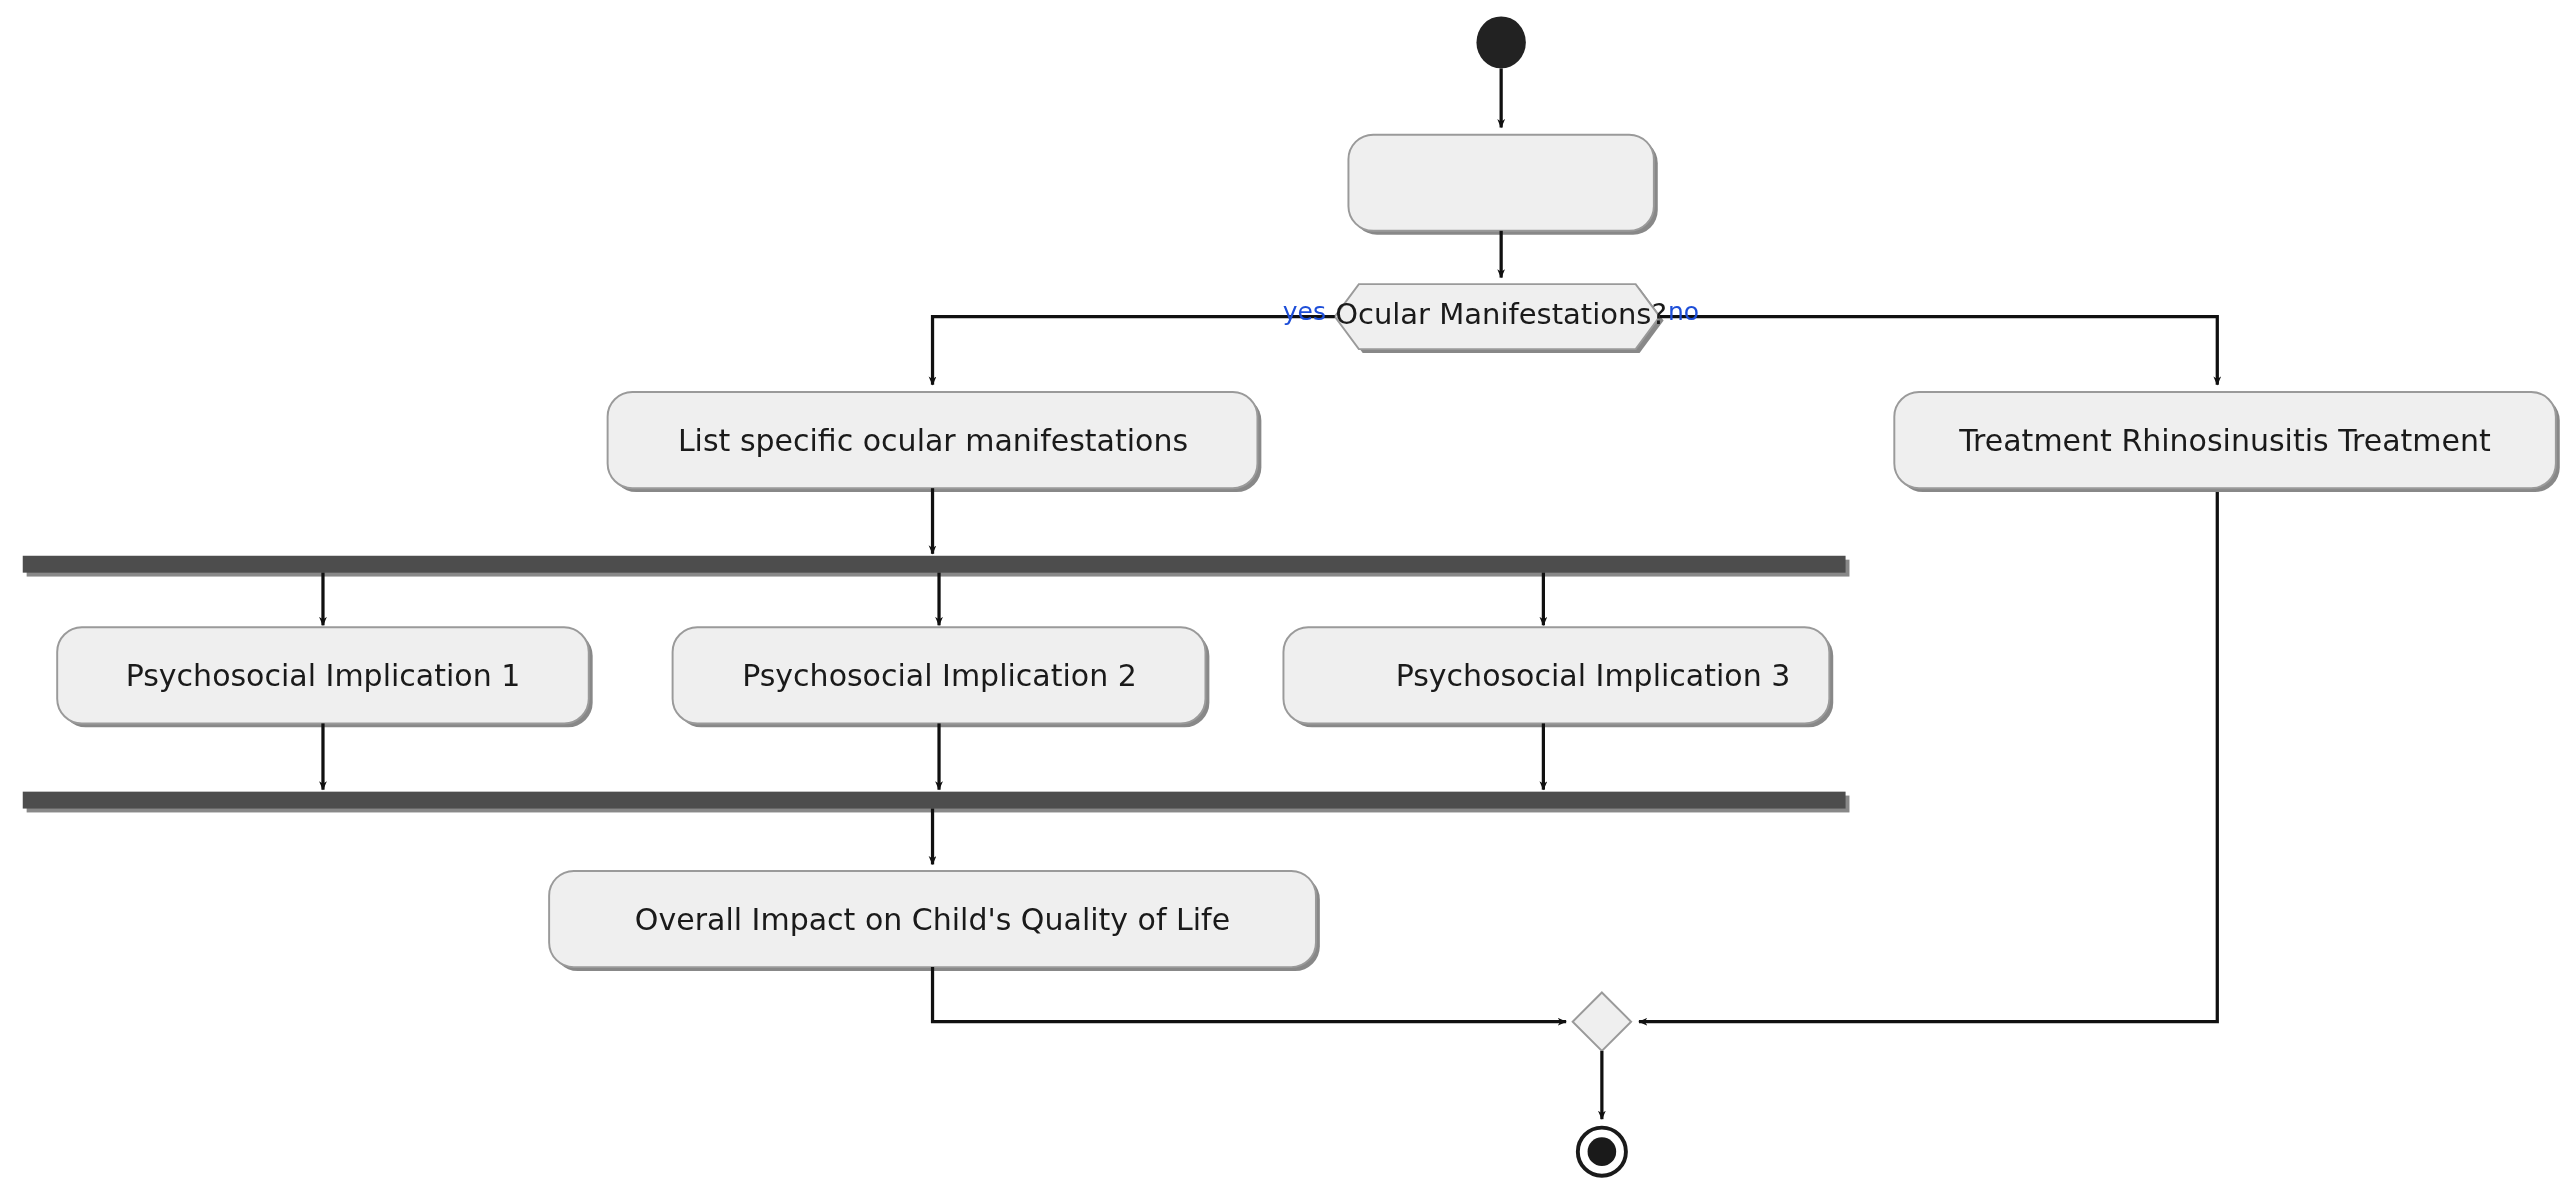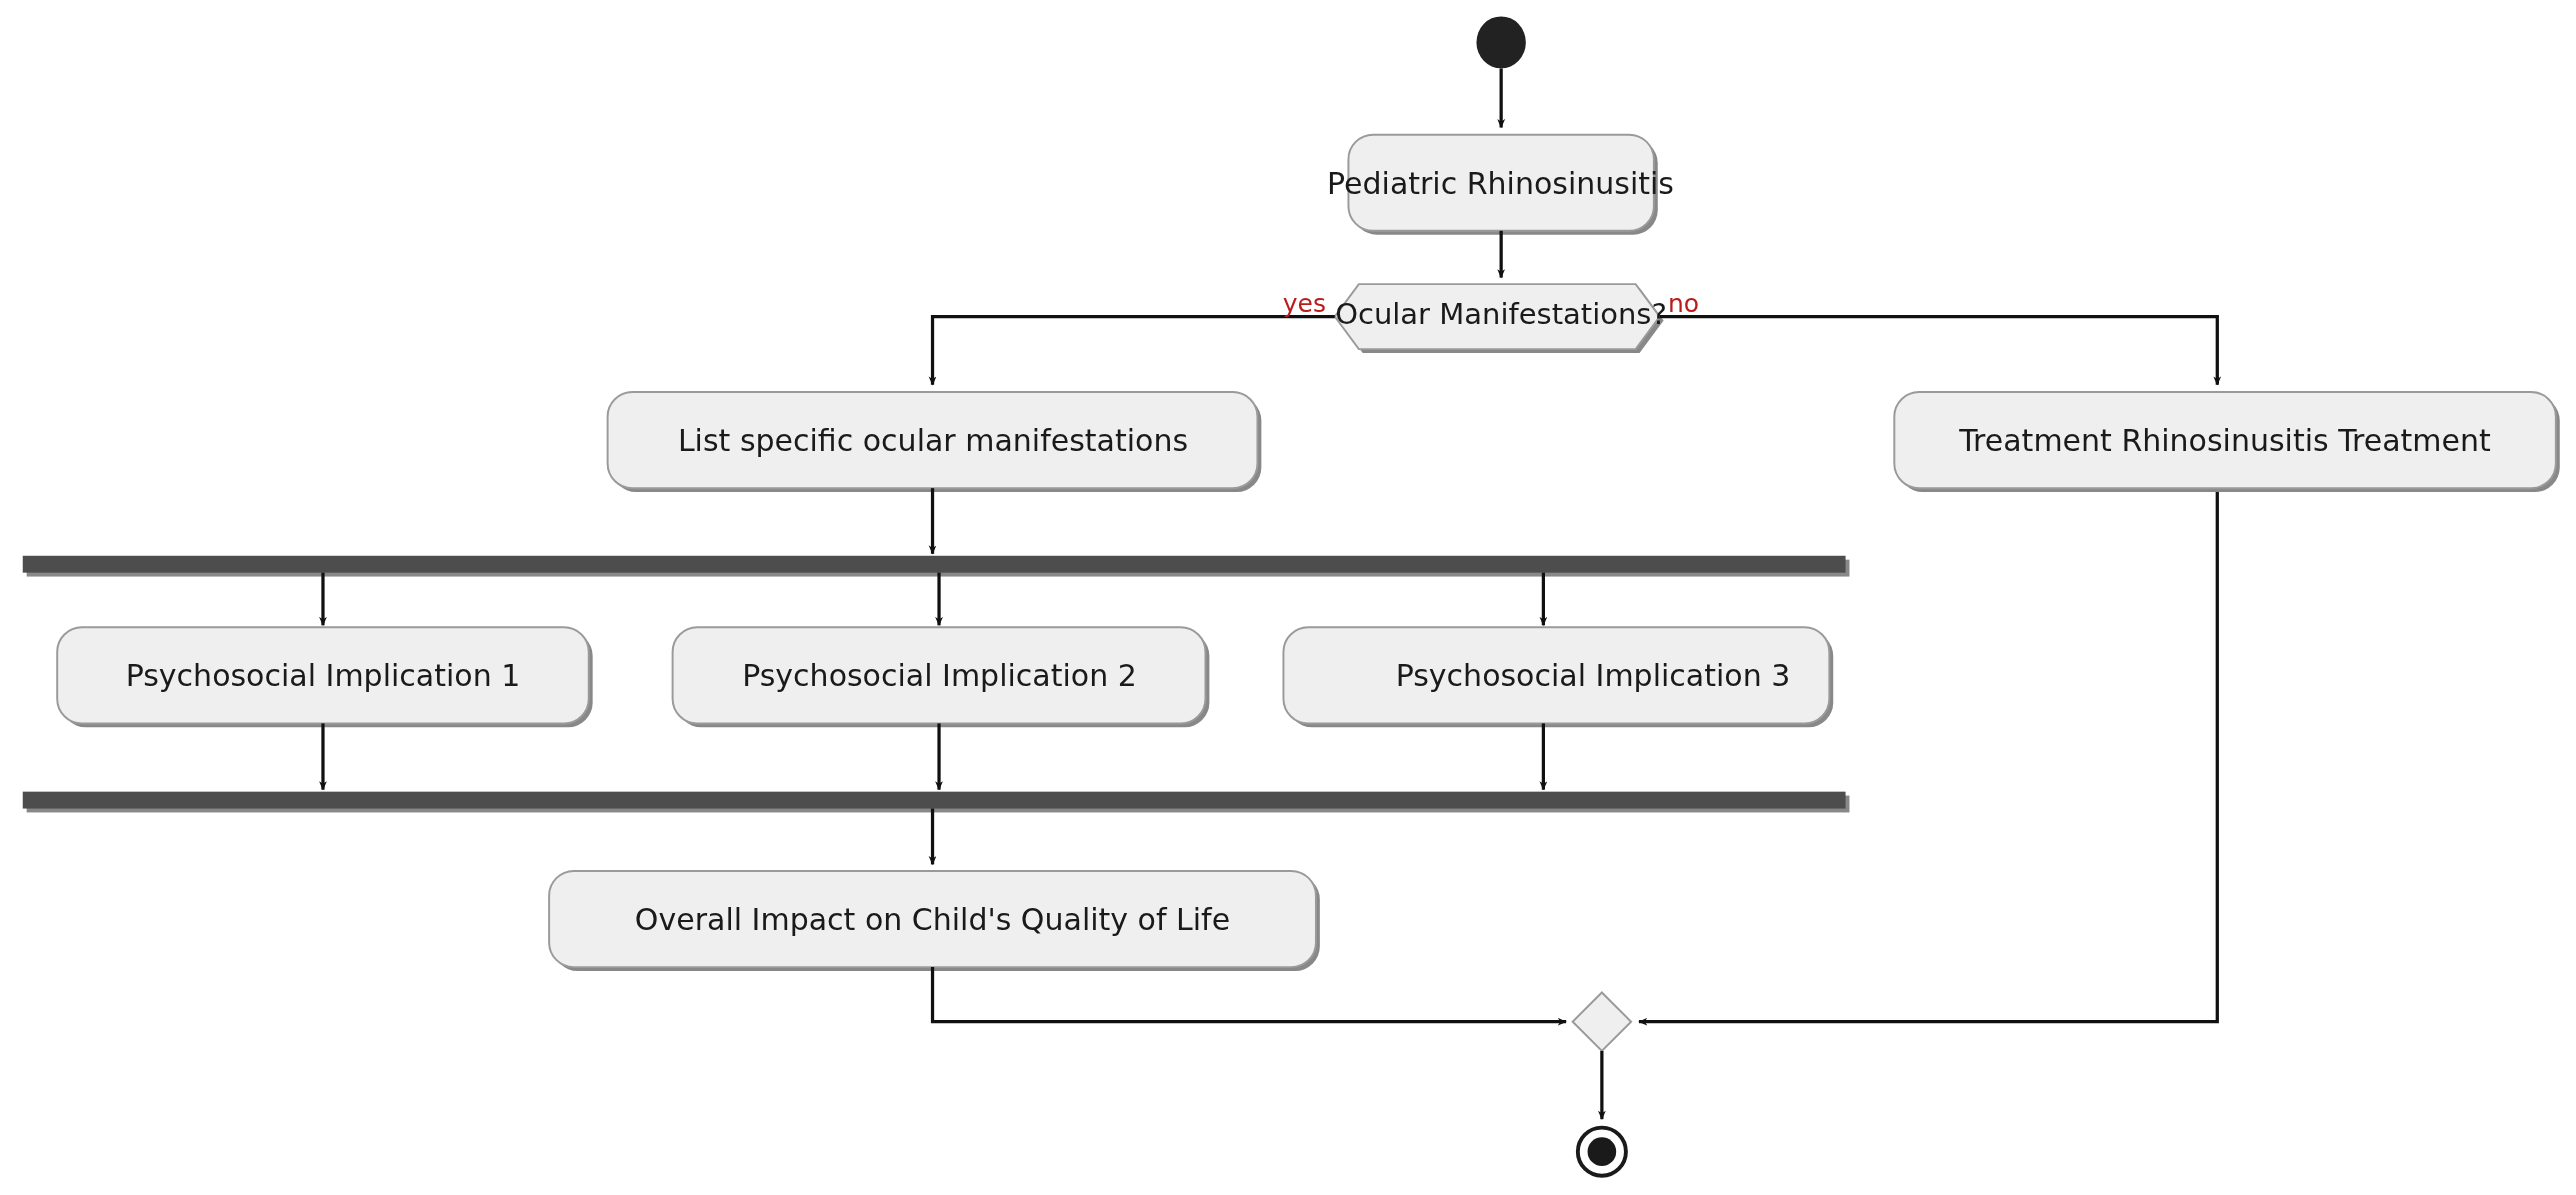--- a/index.html
+++ b/index.html
@@ -36,21 +36,22 @@
     pointer-events: none;
   }
   .activity-label {
     font-size: 30px;
   }
   .decision-label {
     font-size: 29px;
   }
   .guard-label {
     font-size: 25px;
-    color: #b91c1c;
+    color: #1d4ed8;
+    margin-top: 8px;
   }
 </style>
 </head>
 <body>
 
 <div id="diagram-root">
 
   <svg id="diagram-svg" viewBox="0 0 3964 1840" xmlns="http://www.w3.org/2000/svg">
     <defs>
       <marker id="arrowhead" markerWidth="16" markerHeight="16" refX="13" refY="6" orient="auto" markerUnits="userSpaceOnUse">
@@ -170,21 +171,20 @@
     <g>
       <line x1="2465" y1="1617" x2="2465" y2="1722" stroke="#101010" stroke-width="5" marker-end="url(#arrowhead)"></line>
     </g>
 
     <g>
       <circle cx="2465" cy="1772" r="37" fill="#ffffff" stroke="#1a1a1a" stroke-width="6"></circle>
       <circle cx="2465" cy="1772" r="22" fill="#1a1a1a"></circle>
     </g>
   </svg>
 
-  <div class="node-label activity-label" style="left:1348px; top:135px; width:305px; height:96px;">Pediatric Rhinosinusitis</div>
 
   <div class="node-label decision-label" style="left:1306px; top:284px; width:390px; height:60px;">Ocular Manifestations?</div>
 
   <div class="node-label guard-label" style="left:1235px; top:287px; width:91px; height:32.5px; justify-content:flex-end;">yes</div>
 
   <div class="node-label guard-label" style="left:1668px; top:287px; width:91px; height:32.5px; justify-content:flex-start;">no</div>
 
   <div class="node-label activity-label" style="left:608px; top:392px; width:650px; height:96px;">List specific ocular manifestations</div>
 
   <div class="node-label activity-label" style="left:1894px; top:392px; width:662px; height:96px;">Treatment Rhinosinusitis Treatment</div>

